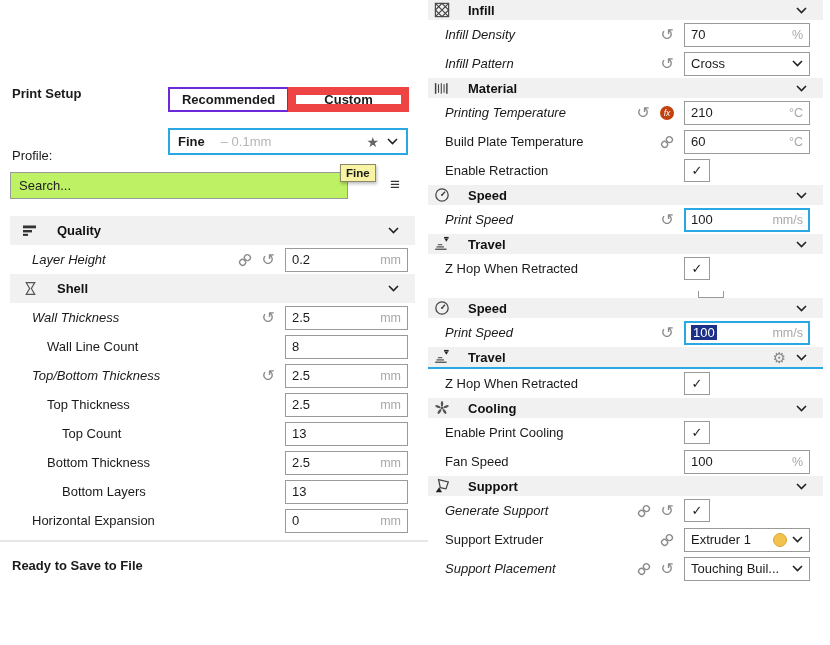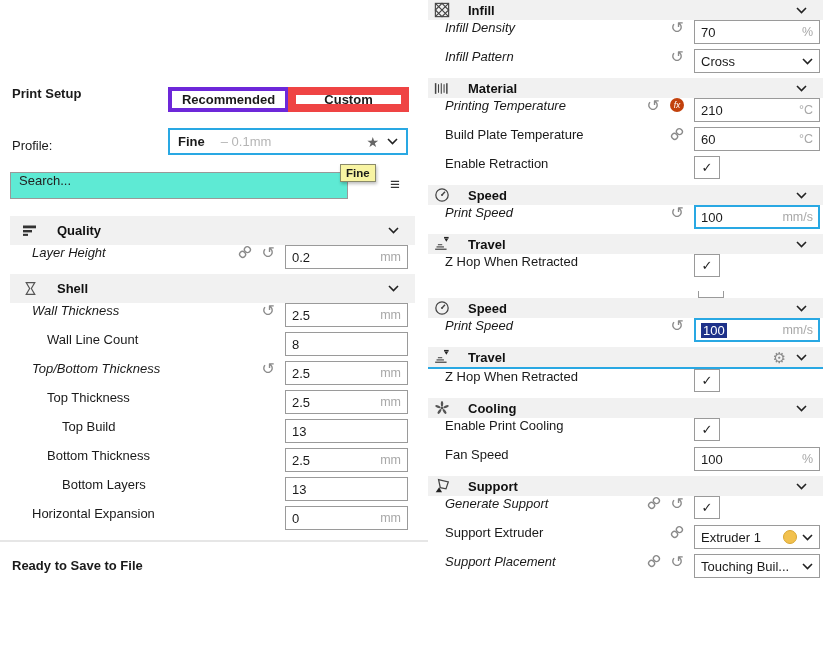--- a/index.html
+++ b/index.html
@@ -7,21 +7,21 @@
     width:830px;height:645px;position:relative;overflow:hidden;
     background:#fff;color:#1a1a1a;
     font-family:"Liberation Sans",sans-serif;font-size:13px;
   }
   
   .shead{display:flex;align-items:center;background:#f1f1f1}
   .sicon{width:17px;height:17px;display:flex;align-items:center;justify-content:center;flex:none}
   .stitle{margin-left:18px;font-weight:bold;font-size:13px;color:#111}
   .chev{display:flex;align-items:center;flex:none}
   .shead .chev{margin-left:auto;margin-right:16px}
-  .srow{display:flex;align-items:flex-start;background:#fff}
+  .srow{display:flex;align-items:center;background:#fff}
   .lbl{color:#1a1a1a;white-space:nowrap;flex:1}
   .it{font-style:italic}
   .icn{margin-right:10px;color:#8a8a8a;display:flex;align-items:center;flex:none}
   .undo-glyph{font-size:16px;line-height:1;color:#8a8a8a}
   .field{box-sizing:border-box;height:24px;border:1px solid #9a9a9a;background:#fff;
          display:flex;align-items:center;padding:0 6px;width:100%}
   .field.focus{border:2px solid #29a8e3;padding:0 5px}
   .val{flex:1;white-space:nowrap;overflow:hidden;font-size:13px}
   .unit{color:#a8a8a8;margin-left:4px;font-size:12.5px;white-space:nowrap}
   .checkbox{box-sizing:border-box;width:26px;height:23px;border:1px solid #9a9a9a;background:#fff;
@@ -30,51 +30,51 @@
   .fxbadge{width:14px;height:14px;border-radius:50%;background:#c2410c;color:#fff;
            font-size:8.5px;font-style:italic;font-weight:normal;display:flex;align-items:center;justify-content:center}
   .gear-glyph{font-size:15px;color:#8a8a8a;line-height:1}
   .dot{width:12px;height:12px;border-radius:50%;background:#f2c14e;border:1px solid #d9a733;flex:none;margin-right:5px}
   
   #left{position:absolute;left:0;top:0;width:428px;height:645px}
   .title{position:absolute;left:12px;top:86px;font-size:13px;font-weight:bold}
   .tabs{position:absolute;left:168px;top:87px;width:241px;height:25px;display:flex}
   .tab{box-sizing:border-box;width:121px;display:flex;align-items:center;justify-content:center;
        font-weight:bold;font-size:13px;background:#fff}
-  .tab.rec{border:4px solid #6d28d9}
+  .tab.rec{border:2px solid #6d28d9}
   .tab.cus{border:8px solid #ef4444;margin-left:-1px}
-  .profile-label{position:absolute;left:12px;top:138px}
+  .profile-label{position:absolute;left:12px;top:148px}
   .profile{position:absolute;left:168px;top:128px;width:240px;height:27px;box-sizing:border-box;
            border:2px solid #29a8e3;background:#fff;display:flex;align-items:center;padding:0 8px}
   .profile .pval{font-weight:bold}
   .profile .psuffix{color:#b5b5b5;margin-left:16px}
   .star-glyph{margin-left:auto;color:#666;font-size:14px;line-height:1}
   .profile .chev{margin-left:8px}
   .search{position:absolute;left:10px;top:172px;width:338px;height:27px;box-sizing:border-box;
-          border:1px solid #999;background:#5eead4;display:flex;padding:0 8px;color:#222}
+          border:1px solid #999;background:#bef264;display:flex;align-items:center;padding:0 8px;color:#222}
   .hamburger{position:absolute;left:390px;top:176px;font-size:17px;font-weight:bold;color:#333;line-height:1}
   .tooltip{position:absolute;left:340px;top:164px;background:#f8f4a3;border:1px solid #8a8a6a;
            font-weight:bold;font-size:11.5px;padding:2px 5px;box-shadow:1px 2px 3px rgba(0,0,0,.25);z-index:5}
   #left-settings{position:absolute;left:10px;top:216px;width:405px}
   #left-settings .shead{height:29px}
   #left-settings .shead .sicon{margin-left:12px}
   #left-settings .srow{height:29px}
   #left-settings .lbl{padding-left:22px}
   #left-settings .lbl.ind1{padding-left:37px}
   #left-settings .lbl.ind2{padding-left:52px}
   .fieldslot-l{width:123px;margin-right:7px;display:flex;flex:none}
   .divider{position:absolute;left:0;top:540px;width:428px;height:2px;background:#e6e6e6}
   .status{position:absolute;left:12px;top:558px;font-weight:bold}
   
   #right{position:absolute;left:428px;top:0;width:395px}
   #right .shead{height:20px}
   #right .shead .sicon{margin-left:5px}
   #right .srow{height:29px}
   #right .lbl{padding-left:17px}
-  .fieldslot-r{width:126px;margin-right:3px;display:flex;flex:none}
+  .fieldslot-r{width:126px;margin-right:13px;display:flex;flex:none}
   .gap{height:15px;background:#fff;position:relative}
   .partial-box{position:absolute;left:270px;top:8px;width:24px;height:6px;
                border-left:1px solid #9a9a9a;border-right:1px solid #9a9a9a;border-bottom:1px solid #9a9a9a}
   .shead.underlined{border-bottom:2px solid #29a8e3;height:26px}
   .shead .gear-slot{margin-left:auto;display:flex;align-items:center}
   .shead.underlined .chev{margin-left:10px;margin-right:16px}
 </style>
 </head>
 <body>
 
@@ -198,21 +198,21 @@
       <span class="lbl ind1">Top Thickness</span>
       <span class="fieldslot-l">
           <span class="field">
         <span class="val">2.5</span>
             <span class="unit">mm</span>
       </span>
         </span>
     </div>
 
     <div class="srow">
-      <span class="lbl ind2">Top Build</span>
+      <span class="lbl ind2">Top Count</span>
       <span class="fieldslot-l">
           <span class="field">
         <span class="val">13</span>
             <span class="unit"></span>
       </span>
         </span>
     </div>
 
     <div class="srow">
       <span class="lbl ind1">Bottom Thickness</span>

